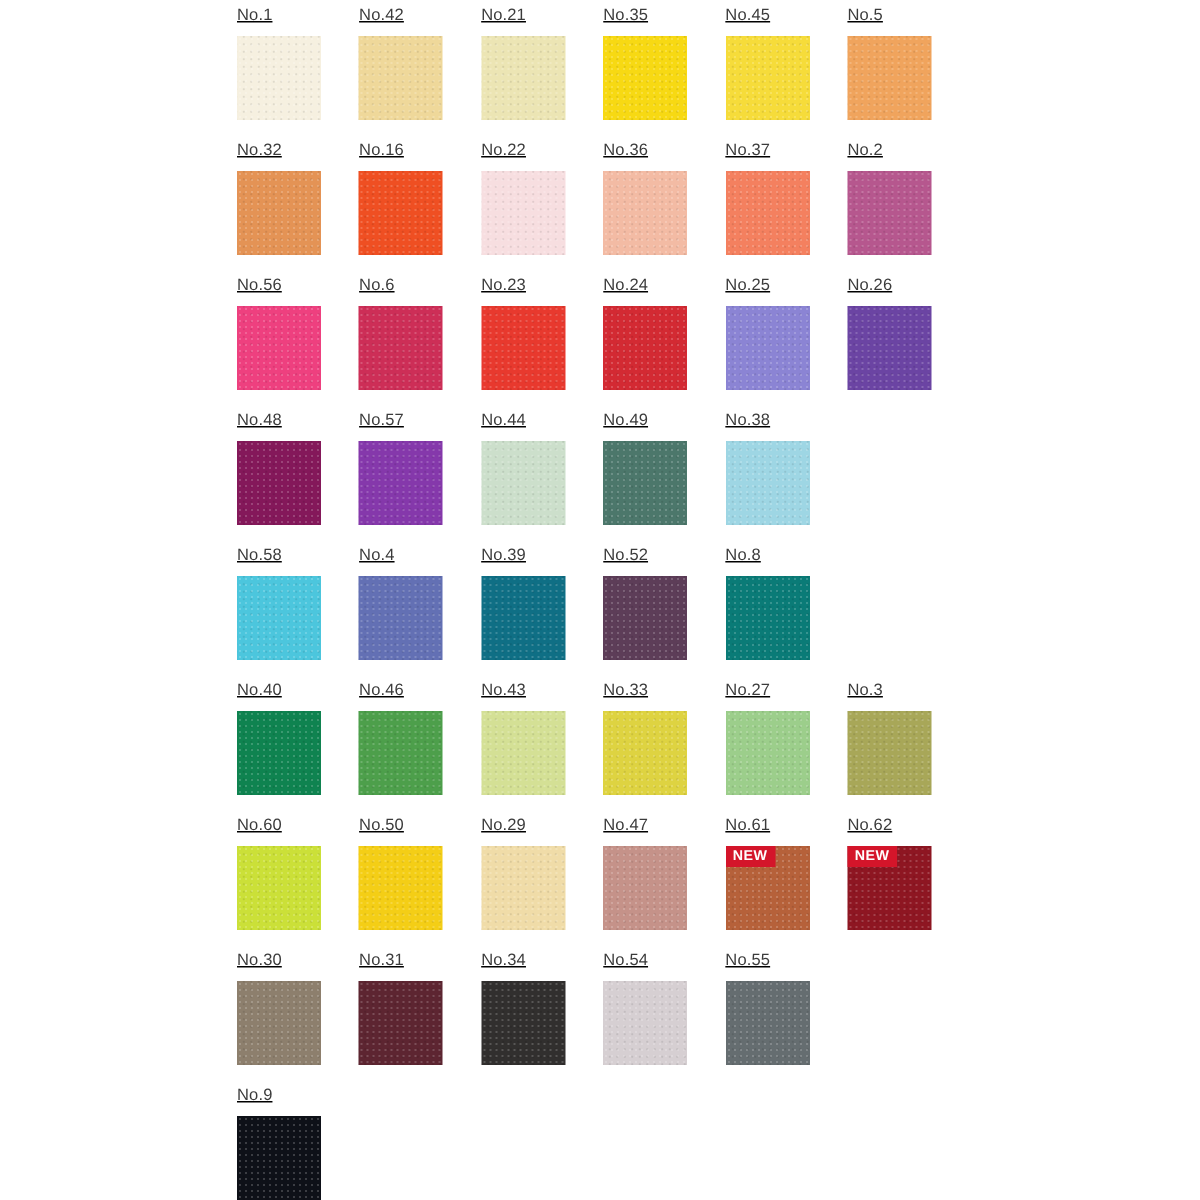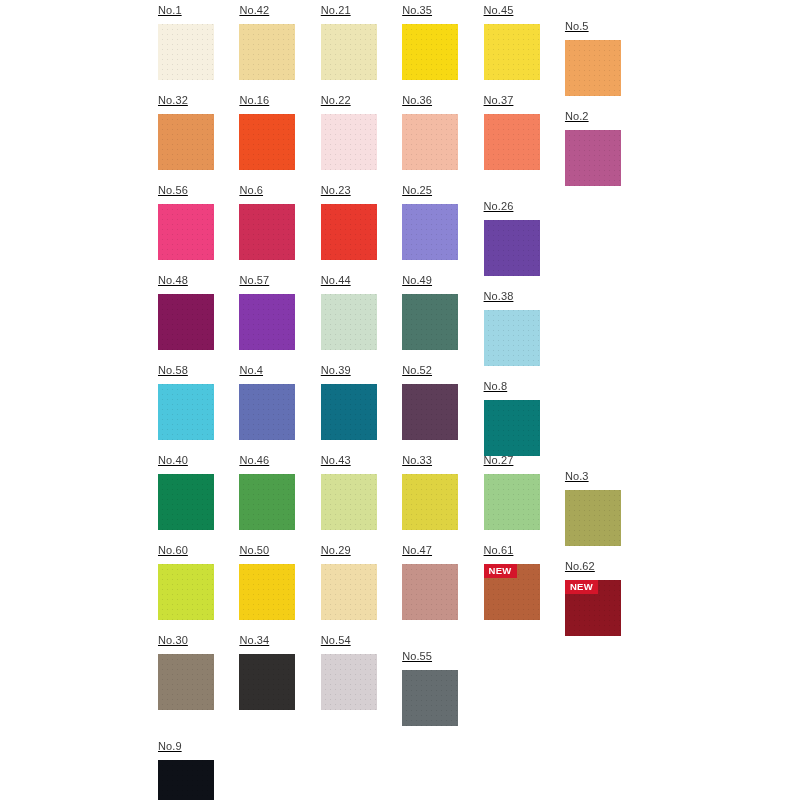--- a/index.html
+++ b/index.html
@@ -33,21 +33,21 @@
     display: flex;
     height: 90px;
   }
 
   .swatch-cell {
     width: 56px;
     margin-right: 25.4px;
     position: relative;
     text-decoration: underline;
   }
-  .swatch-cell:last-child { margin-right: 0; margin-top: 16px; }
+  .swatch-cell:last-child { margin-right: 0; }
 
   .swatch-label {
     font-size: 11px;
     line-height: 12px;
     color: #3b3b3b;
     letter-spacing: 0.1px;
     height: 13px;
     white-space: nowrap;
     font-family: "Liberation Sans", sans-serif;
   }
@@ -160,20 +160,24 @@
         </div>
         <div class="swatch-cell">
           <div class="swatch-label">No.6</div>
           <div class="swatch-chip" style="background-color: rgb(205, 46, 87);"></div>
         </div>
         <div class="swatch-cell">
           <div class="swatch-label">No.23</div>
           <div class="swatch-chip" style="background-color: rgb(232, 57, 46);"></div>
         </div>
         <div class="swatch-cell">
+          <div class="swatch-label">No.24</div>
+          <div class="swatch-chip" style="background-color: rgb(211, 42, 51);"></div>
+        </div>
+        <div class="swatch-cell">
           <div class="swatch-label">No.25</div>
           <div class="swatch-chip" style="background-color: rgb(139, 132, 212);"></div>
         </div>
         <div class="swatch-cell">
           <div class="swatch-label">No.26</div>
           <div class="swatch-chip" style="background-color: rgb(107, 68, 163);"></div>
         </div>
       </div>
       <div class="swatch-row">
         <div class="swatch-cell">
@@ -274,20 +278,24 @@
             <div class="new-badge" style="background: rgb(212, 21, 42); color: rgb(255, 255, 255);">NEW</div>
           </div>
         </div>
       </div>
       <div class="swatch-row">
         <div class="swatch-cell">
           <div class="swatch-label">No.30</div>
           <div class="swatch-chip" style="background-color: rgb(141, 127, 109);"></div>
         </div>
         <div class="swatch-cell">
+          <div class="swatch-label">No.31</div>
+          <div class="swatch-chip" style="background-color: rgb(93, 37, 49);"></div>
+        </div>
+        <div class="swatch-cell">
           <div class="swatch-label">No.34</div>
           <div class="swatch-chip" style="background-color: rgb(49, 47, 46);"></div>
         </div>
         <div class="swatch-cell">
           <div class="swatch-label">No.54</div>
           <div class="swatch-chip" style="background-color: rgb(214, 207, 210);"></div>
         </div>
         <div class="swatch-cell">
           <div class="swatch-label">No.55</div>
           <div class="swatch-chip" style="background-color: rgb(101, 109, 112);"></div>

